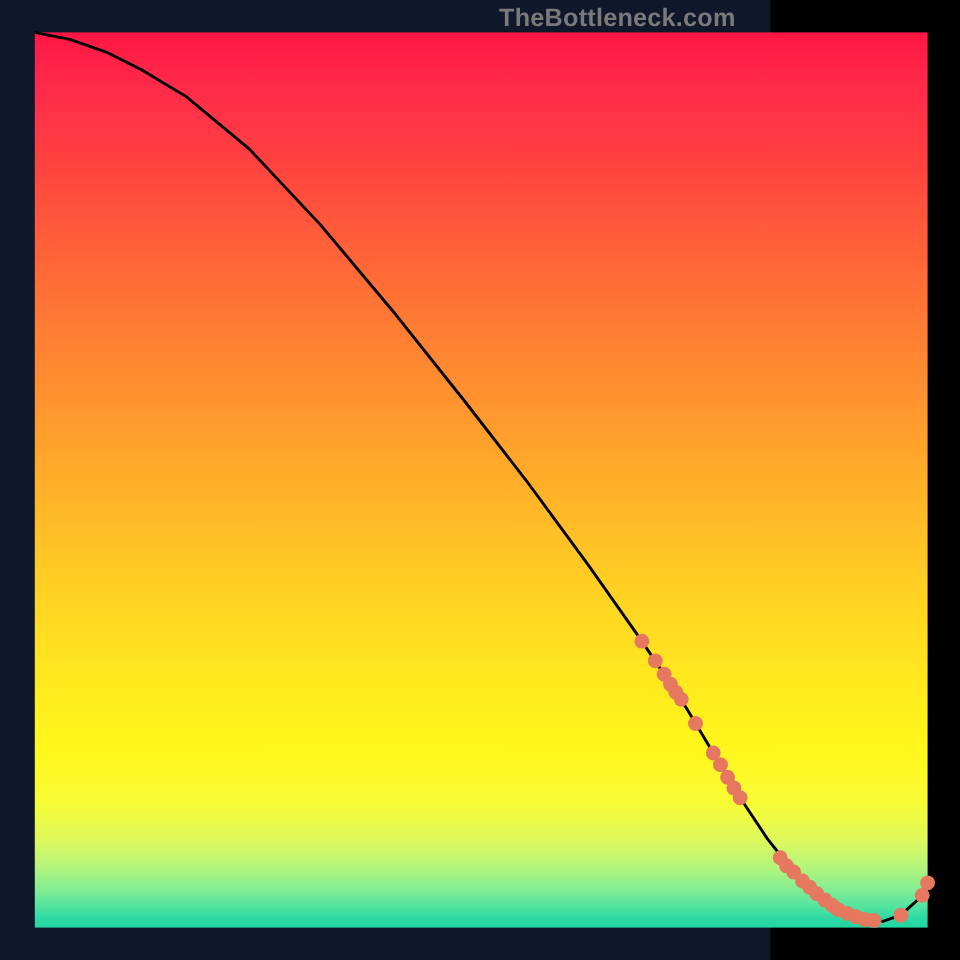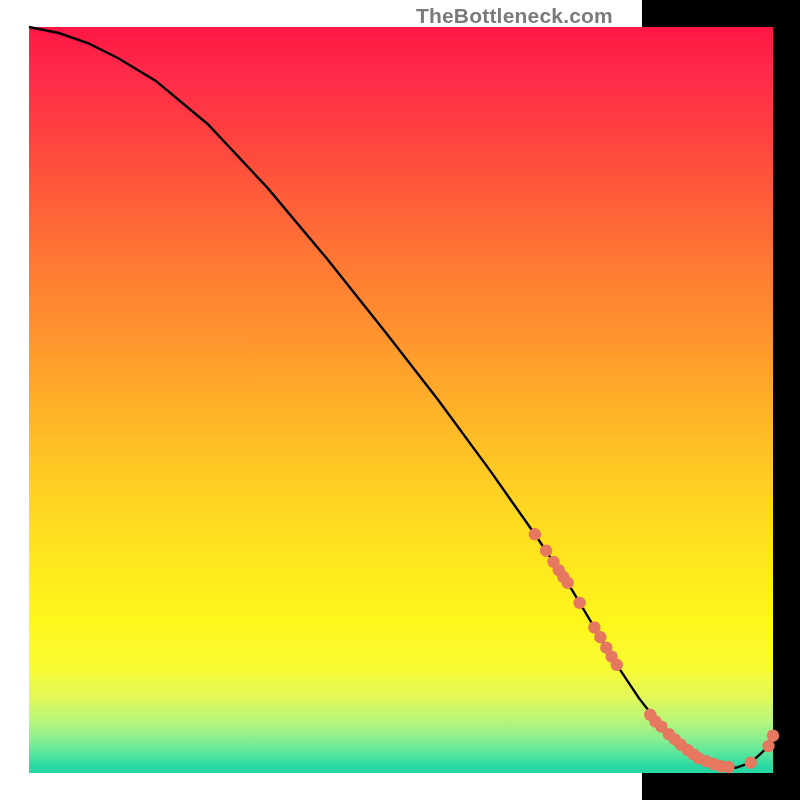--- a/index.html
+++ b/index.html
@@ -8,21 +8,21 @@
     width: 800px;
     height: 800px;
     background: #000000;
     overflow: hidden;
     font-family: Arial, Helvetica, sans-serif;
   }
   .stage {
     position: relative;
     width: 642px;
     height: 800px;
-    background: #ffffff;
+    background: #0f172a;
   }
   .plot-bg {
     position: absolute;
     left: 29px;
     top: 27px;
     width: 744px;
     height: 746px;
     
     background: linear-gradient(
       to bottom,

